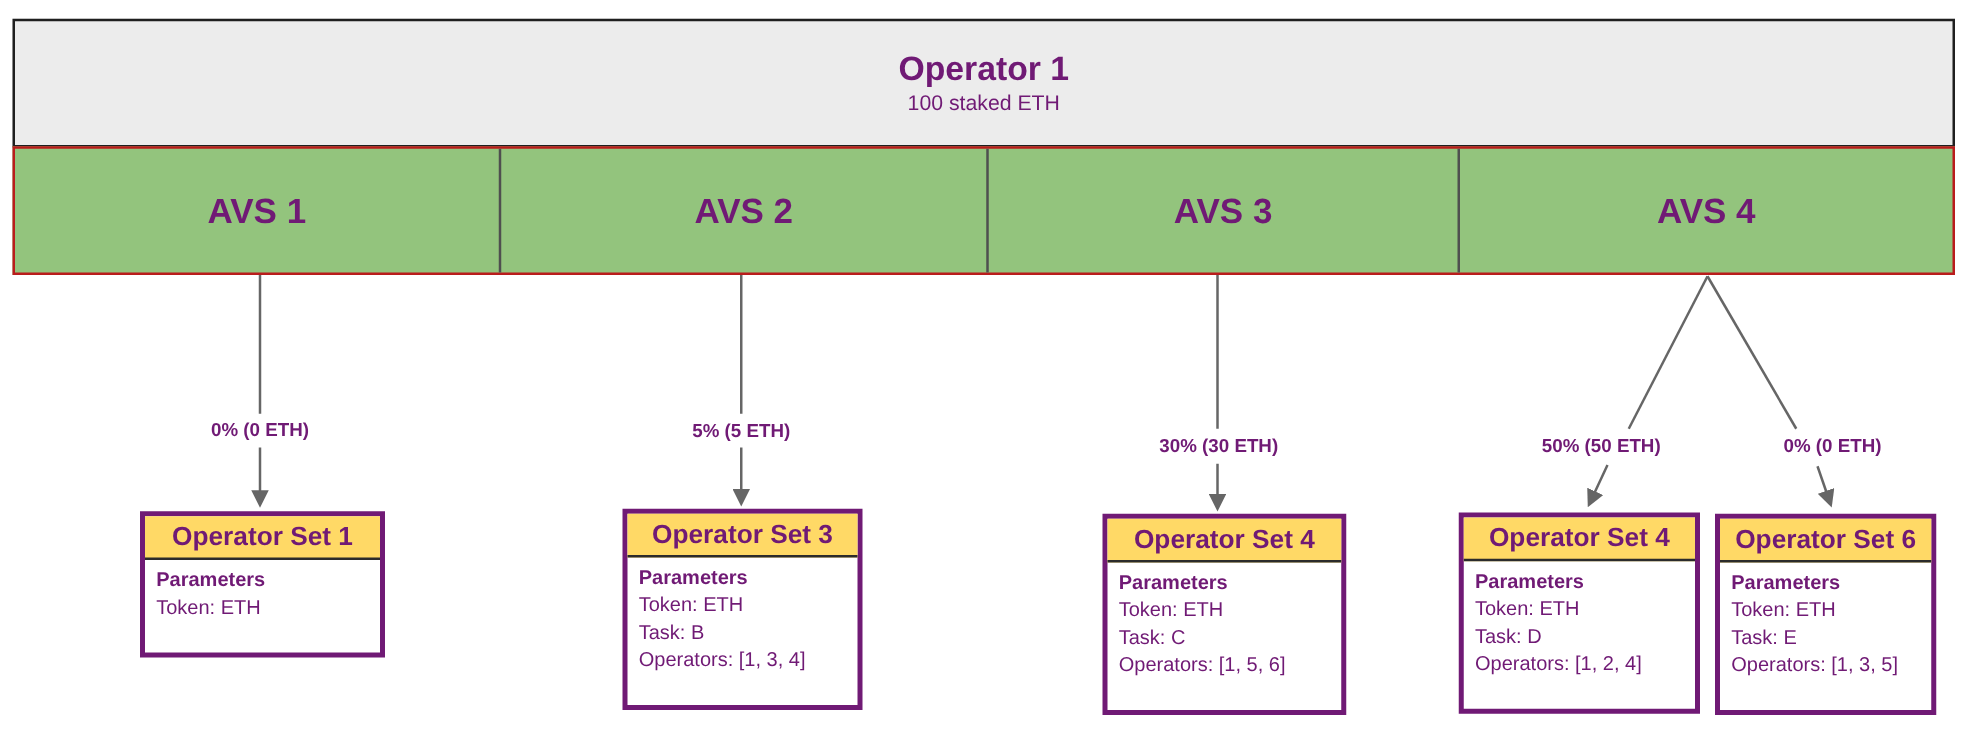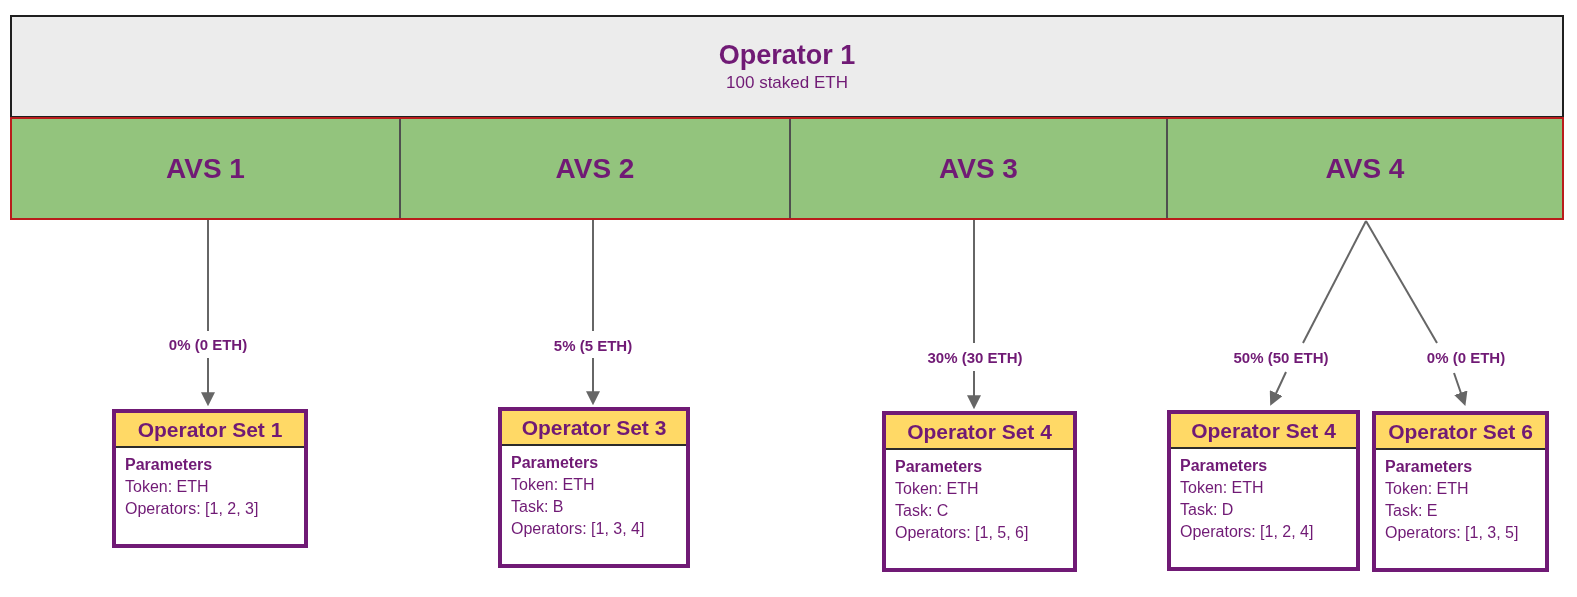--- a/index.html
+++ b/index.html
@@ -87,21 +87,20 @@
   <div class="pct-label" style="left:593px; top:345px;">5% (5 ETH)</div>
   <div class="pct-label" style="left:975px; top:357px;">30% (30 ETH)</div>
   <div class="pct-label" style="left:1281px; top:357px;">50% (50 ETH)</div>
   <div class="pct-label" style="left:1466px; top:357px;">0% (0 ETH)</div>
 
   <div class="opset" style="left:112px; top:409px;">
     <div class="opset-header">Operator Set 1</div>
     <div class="opset-body">
       <div class="opset-params">Parameters</div>
       <div>Token: ETH</div>
-      <div>Operators: [1, 2, 3]</div>
     </div>
   </div>
 
   <div class="opset" style="left:498px; top:407px; width:192px;">
     <div class="opset-header">Operator Set 3</div>
     <div class="opset-body">
       <div class="opset-params">Parameters</div>
       <div>Token: ETH</div>
       <div>Task: B</div>
       <div>Operators: [1, 3, 4]</div>

